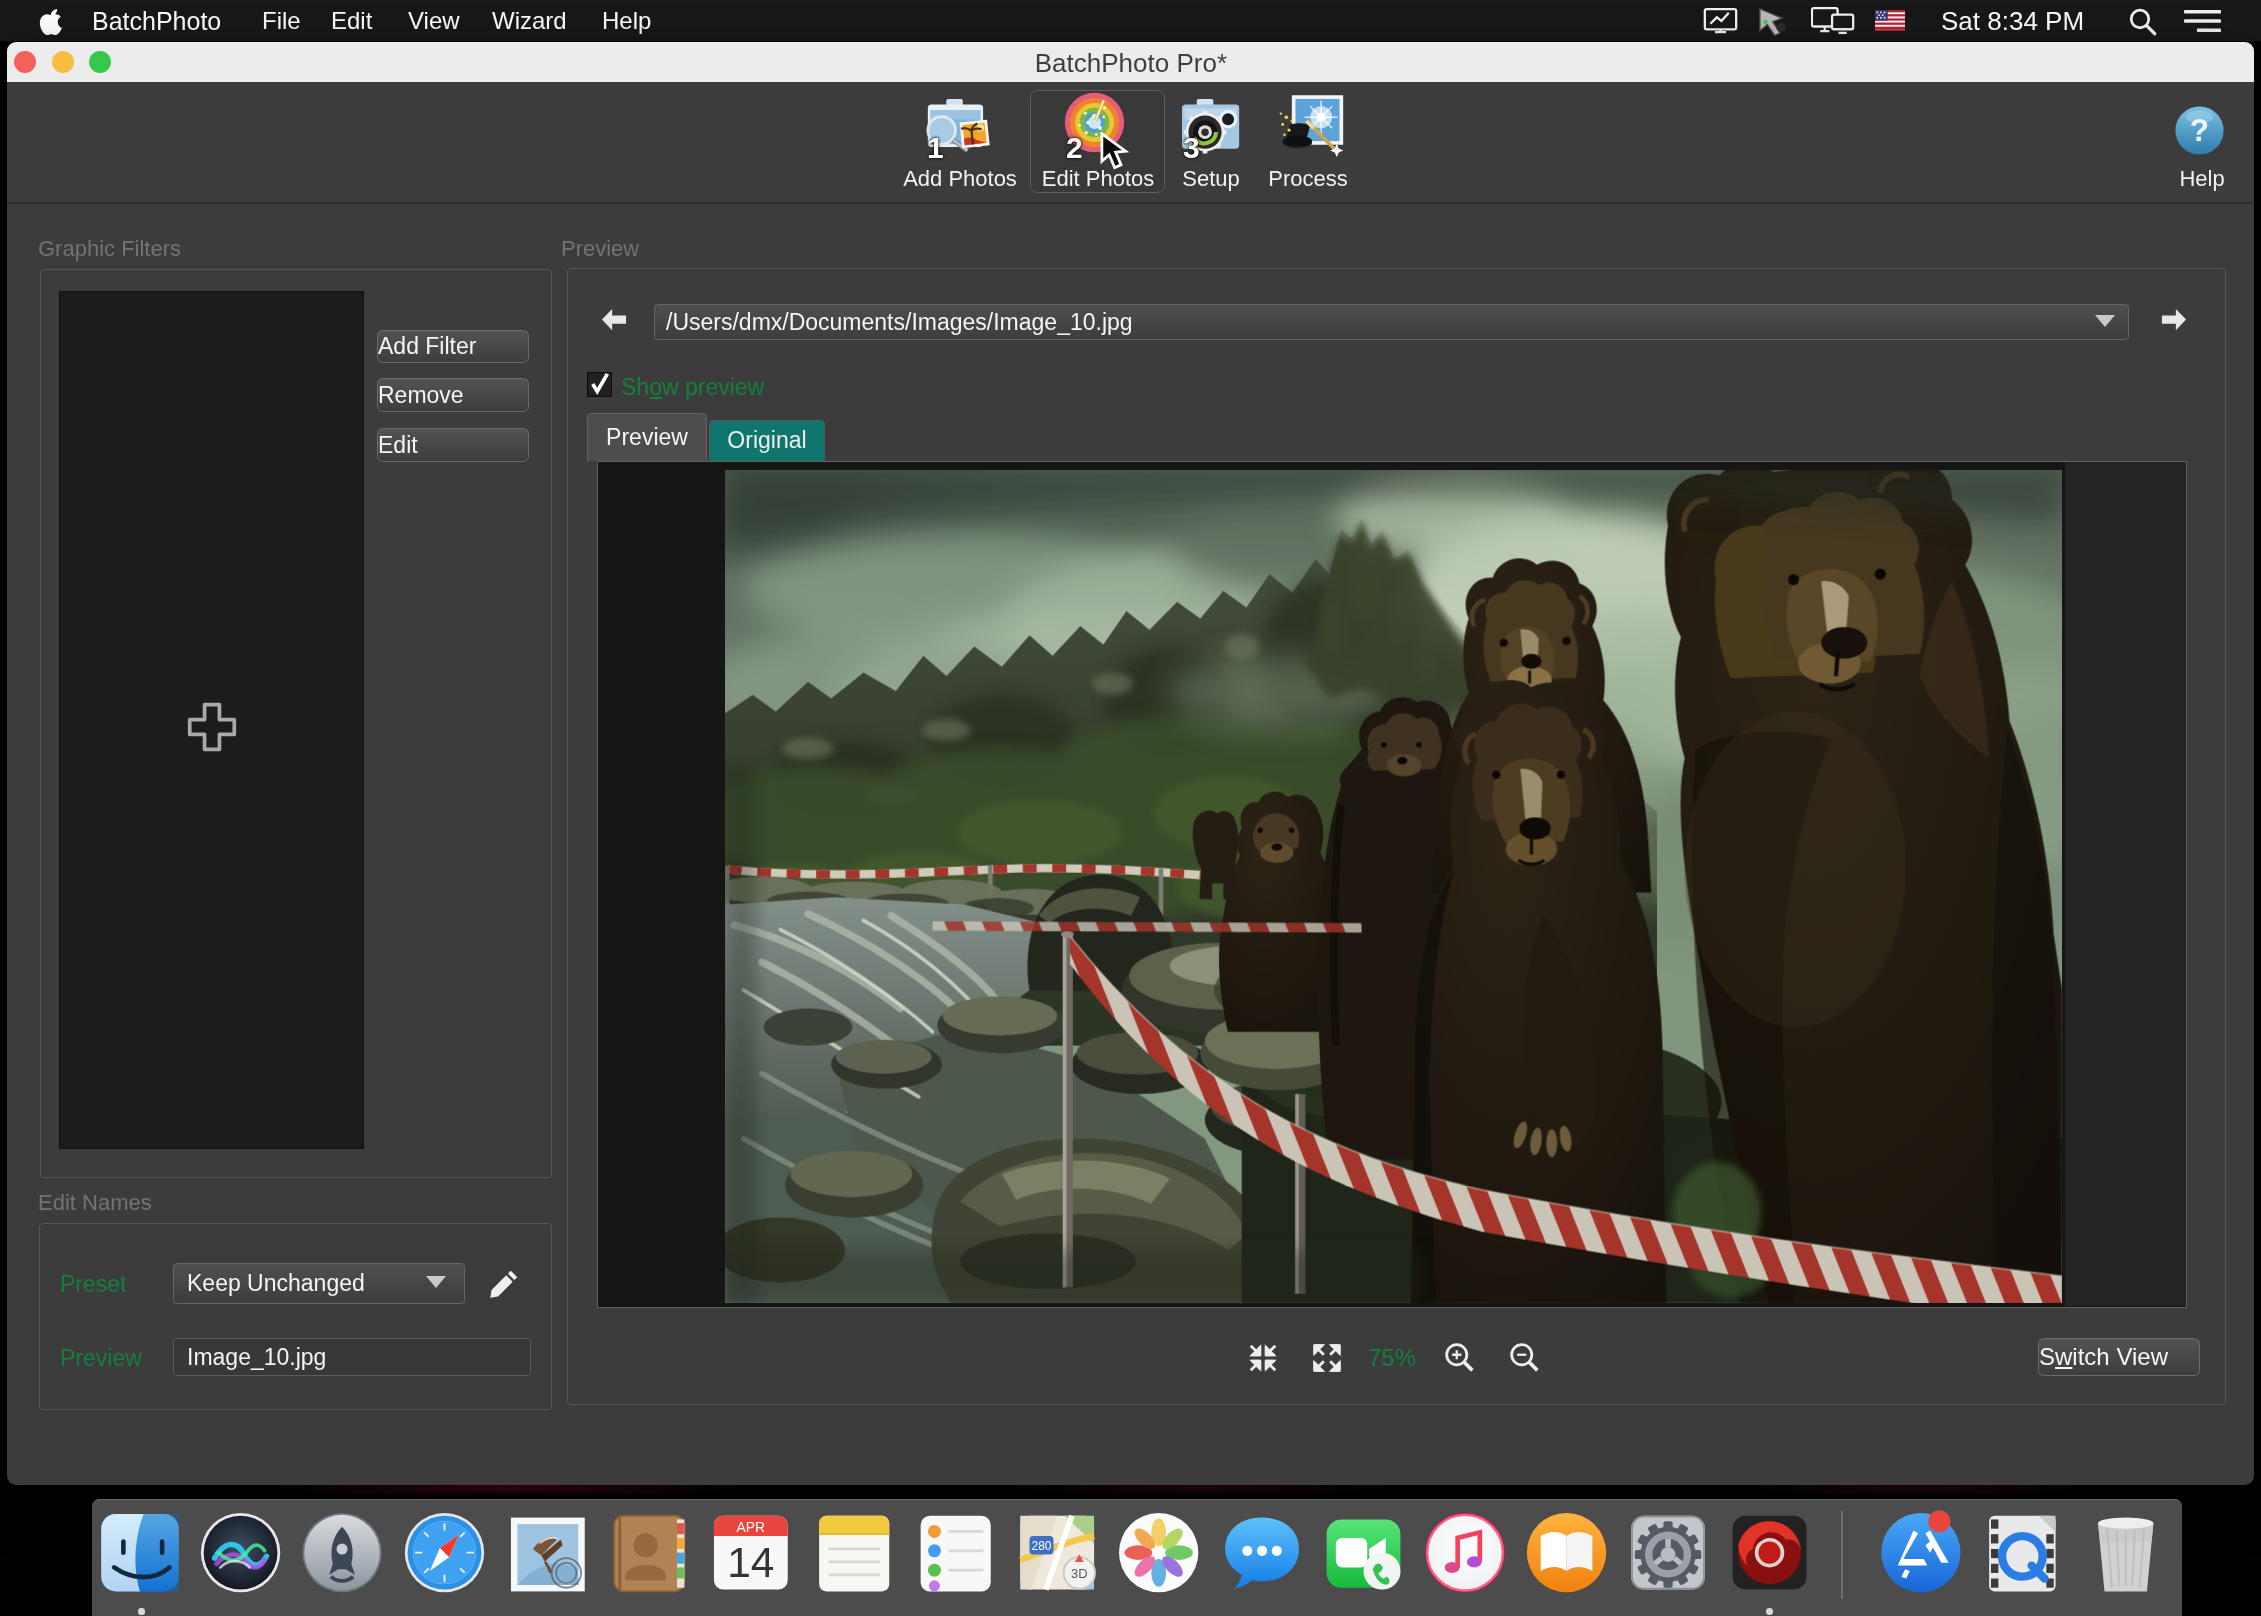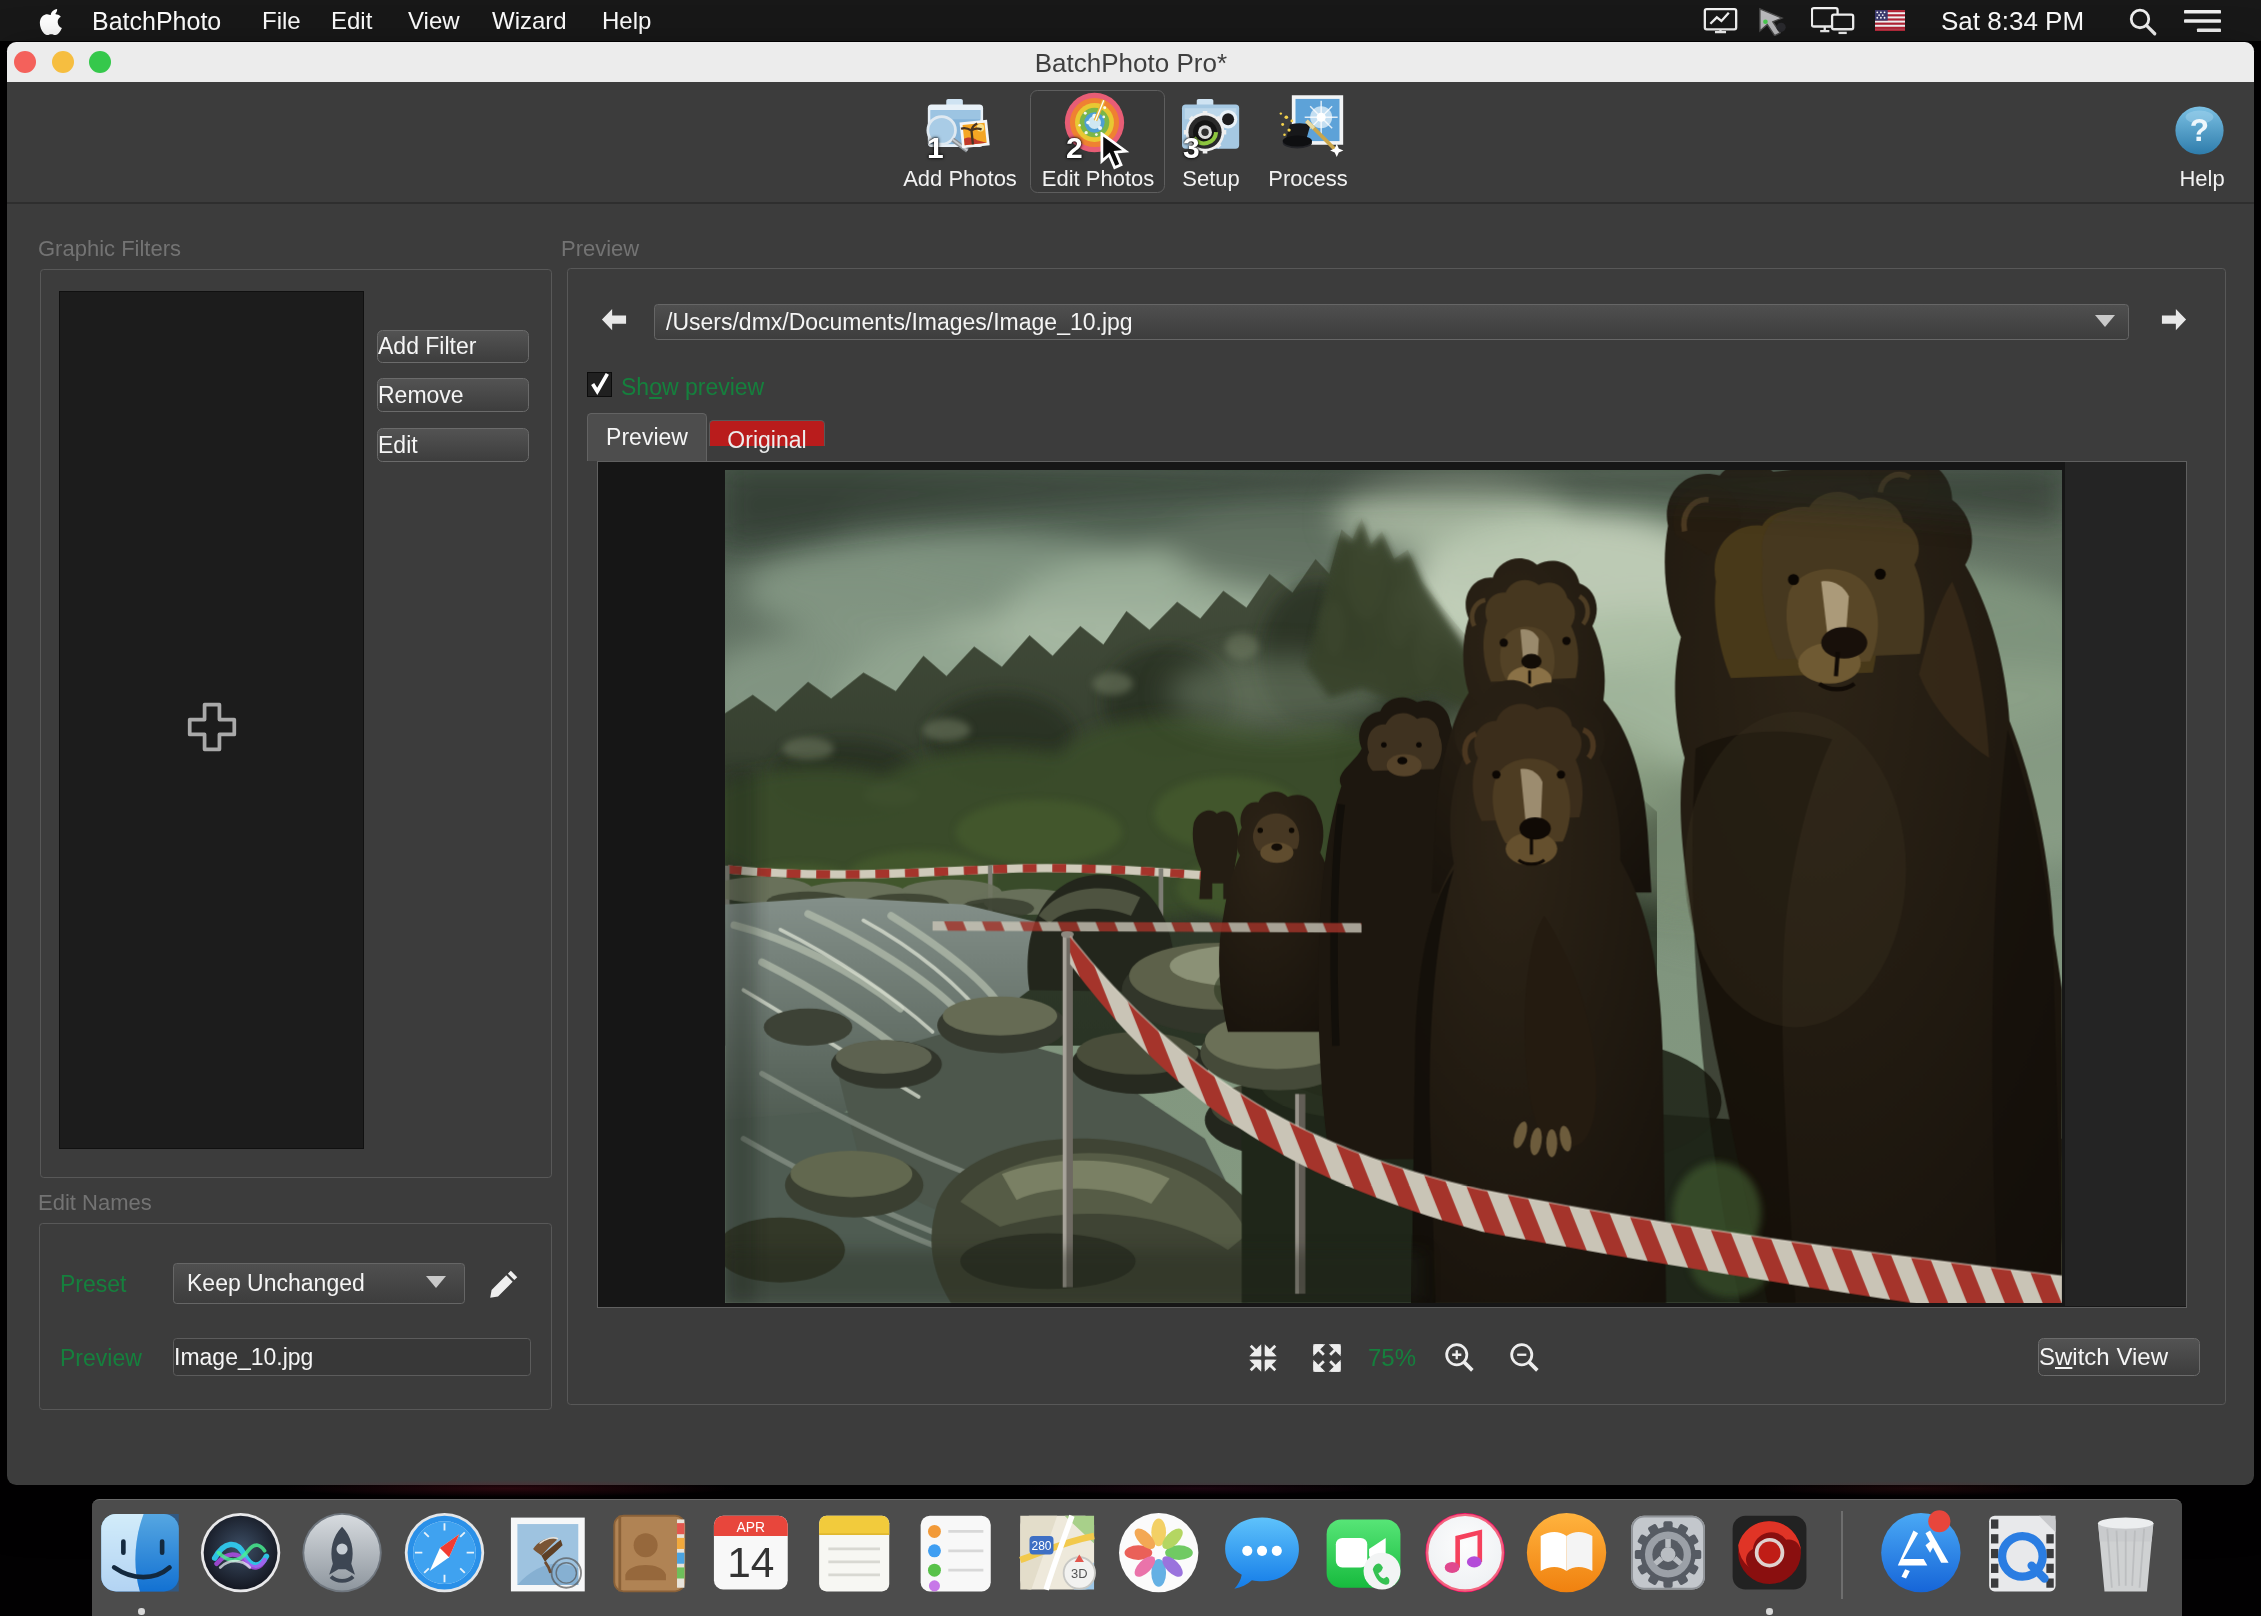--- a/index.html
+++ b/index.html
@@ -33,21 +33,21 @@
   .combo{position:absolute;box-sizing:border-box;border:0.9px solid #666;border-radius:3.7px;
          background:linear-gradient(#4f4f4f,#3d3d3d);color:#f5f5f5;font-size:23px;}
   .lab{position:absolute;font-size:23px;color:#15803d;height:28px;line-height:28px;}
   .mtxt,.lab,.ptitle,.toollabel,.btn,.combo,.field,#title,#tab1,#tab2{opacity:.999;}
   .tri{position:absolute;width:0;height:0;border-left:10px solid transparent;
        border-right:10px solid transparent;border-top:12px solid #c9c9c9;}
   
   #tab1{left:587px;top:413px;width:120px;height:48px;background:#4d4d4d;
         border:0.9px solid #636363;border-bottom:none;border-radius:4.6px 4.6px 0 0;
         box-sizing:border-box;color:#f5f5f5;font-size:23px;text-align:center;line-height:46px;}
-  #tab2{left:709px;top:420px;width:116px;height:26px;background:#b91c1c;
+  #tab2{left:709px;top:420px;width:116px;height:41px;background:#0f766e;
         border:0.9px solid #585858;border-bottom:none;border-radius:4.6px 4.6px 0 0;
         box-sizing:border-box;color:#ececec;font-size:23px;text-align:center;line-height:39px;}
   
   #imgbox{left:597px;top:461px;width:1590px;height:847px;background:#161616;
           border:1.8px solid #606060;box-sizing:border-box;}
   #imgright{left:2065px;top:462px;width:121px;height:844px;background:#242424;}
   
   #dock{left:92px;top:1499px;width:2090px;height:118px;background:rgba(82,82,82,.92);
         border-radius:7.4px 7.4px 0 0;border-top:0.9px solid #6a6a6a;}
   .dockdot{position:absolute;top:1608px;width:6.5px;height:6.5px;border-radius:50%;background:#d8d8d8;}
@@ -250,21 +250,21 @@
 
 <div class="ptitle" style="left:38px;top:1190px;">Edit Names</div>
 <div class="panel" style="left:39px;top:1223px;width:513px;height:187px;"></div>
 <div class="lab" style="left:60px;top:1270px;">Preset</div>
 <div class="combo" style="left:173px;top:1263px;width:292px;height:41px;line-height:39px;padding-left:13px;">Keep Unchanged</div>
 <div class="tri" style="left:426px;top:1276px;"></div>
 <svg class="abs" style="left:487px;top:1268px" width="33" height="33" viewBox="0 0 36 36">
   <path fill="#efefef" d="M26 3l7 7-3.2 3.2-7-7zM21 8l7 7L12 31l-8.5 1.5L5 24z"></path>
 </svg>
 <div class="lab" style="left:60px;top:1344px;">Preview</div>
-<div class="field" style="left:173px;top:1338px;width:358px;height:38px;line-height:36px;">Image_10.jpg</div>
+<div class="field" style="left:173px;top:1338px;width:358px;height:38px;line-height:36px;padding-left:13px;">Image_10.jpg</div>
 
 <div class="ptitle" style="left:561px;top:236px;">Preview</div>
 <div class="panel" style="left:567px;top:268px;width:1659px;height:1137px;"></div>
 
 <svg class="abs" style="left:600px;top:308px" width="28" height="26" viewBox="0 0 30 28">
   <path fill="#e8e8e8" d="M13 1L2 12.5 13 24v-7h15v-9H13z"></path>
 </svg>
 <div class="combo" style="left:654px;top:304px;width:1475px;height:36px;line-height:34px;padding-left:11px;">/Users/dmx/Documents/Images/Image_10.jpg</div>
 <div class="tri" style="left:2095px;top:315px;"></div>
 <svg class="abs" style="left:2160px;top:308px" width="28" height="26" viewBox="0 0 30 28">

